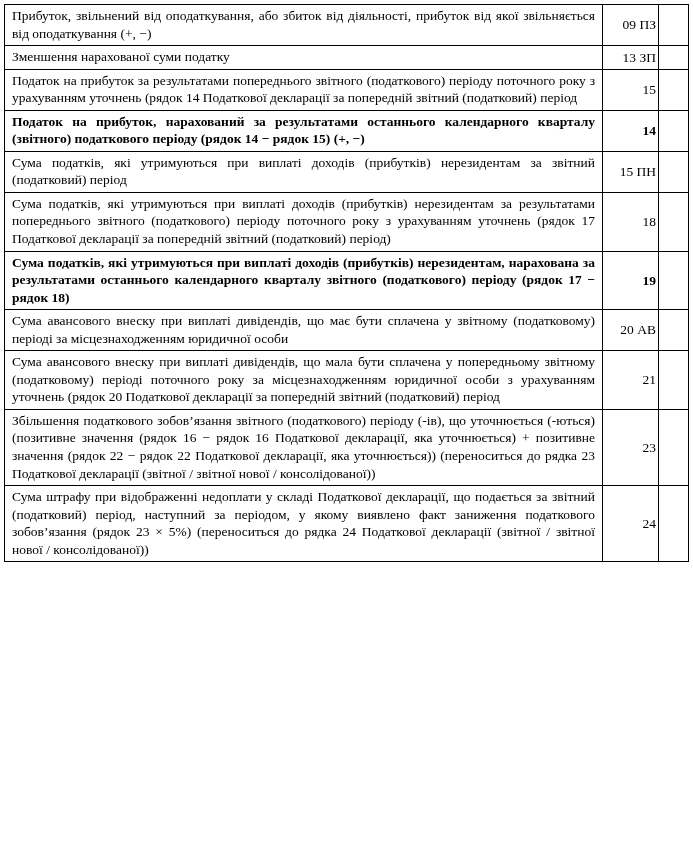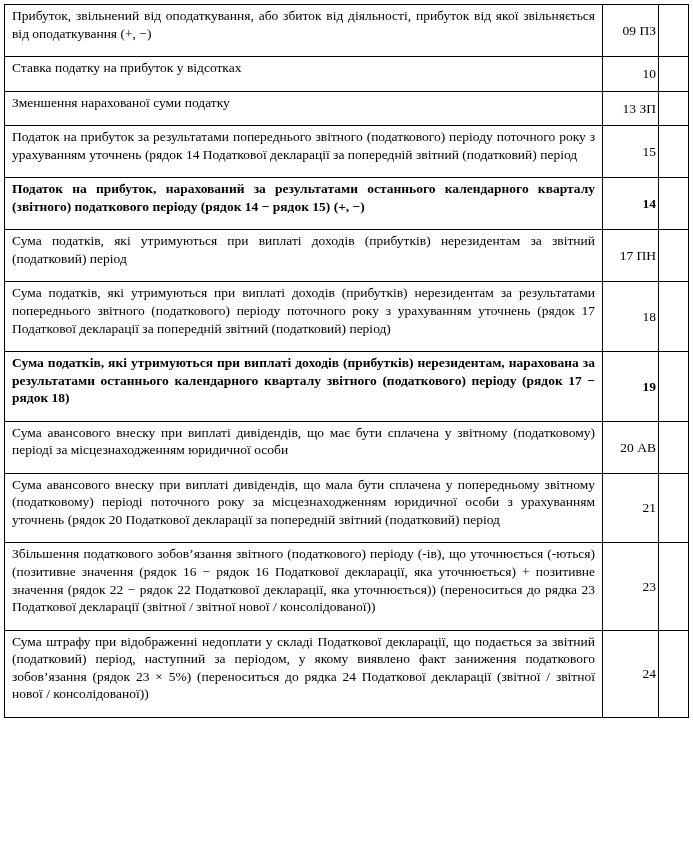--- a/index.html
+++ b/index.html
@@ -22,21 +22,21 @@
   }
   table.tax-table td {
     border: 1px solid #000;
     font-size: 13.5px;
     line-height: 1.3;
     color: #000;
     vertical-align: middle;
     box-sizing: border-box;
   }
   td.desc {
-    padding: 2px 7px 14px 7px;
+    padding: 2px 7px 3px 7px;
     text-align: justify;
     hyphens: auto;
     margin-left: 16px;
   }
   td.code {
     width: 56px;
     text-align: right;
     white-space: nowrap;
     padding: 2px 2px;
   }
@@ -54,42 +54,37 @@
 
 <div class="page">
   <table class="tax-table">
     <tbody>
       <tr>
         <td class="desc">Прибуток, звільнений від оподаткування, або збиток від діяльності, прибуток від якої звільняється від оподаткування (+, −)</td>
         <td class="code">09 ПЗ</td>
         <td class="value"></td>
       </tr>
       <tr>
-        <td class="desc">Ставка податку на прибуток у відсотках</td>
-        <td class="code">10</td>
-        <td class="value"></td>
-      </tr>
-      <tr>
         <td class="desc">Зменшення нарахованої суми податку</td>
         <td class="code">13 ЗП</td>
         <td class="value"></td>
       </tr>
       <tr>
         <td class="desc">Податок на прибуток за результатами попереднього звітного (податкового) періоду поточного року з урахуванням уточнень (рядок 14 Податкової декларації за попередній звітний (податковий) період</td>
         <td class="code">15</td>
         <td class="value"></td>
       </tr>
       <tr class="bold">
         <td class="desc">Податок на прибуток, нарахований за результатами останнього календарного кварталу (звітного) податкового періоду (рядок 14 − рядок 15) (+, −)</td>
         <td class="code">14</td>
         <td class="value"></td>
       </tr>
       <tr>
         <td class="desc">Сума податків, які утримуються при виплаті доходів (прибутків) нерезидентам за звітний (податковий) період</td>
-        <td class="code">17 ПН</td>
+        <td class="code">15 ПН</td>
         <td class="value"></td>
       </tr>
       <tr>
         <td class="desc">Сума податків, які утримуються при виплаті доходів (прибутків) нерезидентам за результатами попереднього звітного (податкового) періоду поточного року з урахуванням уточнень (рядок 17 Податкової декларації за попередній звітний (податковий) період)</td>
         <td class="code">18</td>
         <td class="value"></td>
       </tr>
       <tr class="bold">
         <td class="desc">Сума податків, які утримуються при виплаті доходів (прибутків) нерезидентам, нарахована за результатами останнього календарного кварталу звітного (податкового) періоду (рядок 17 − рядок 18)</td>
         <td class="code">19</td>

